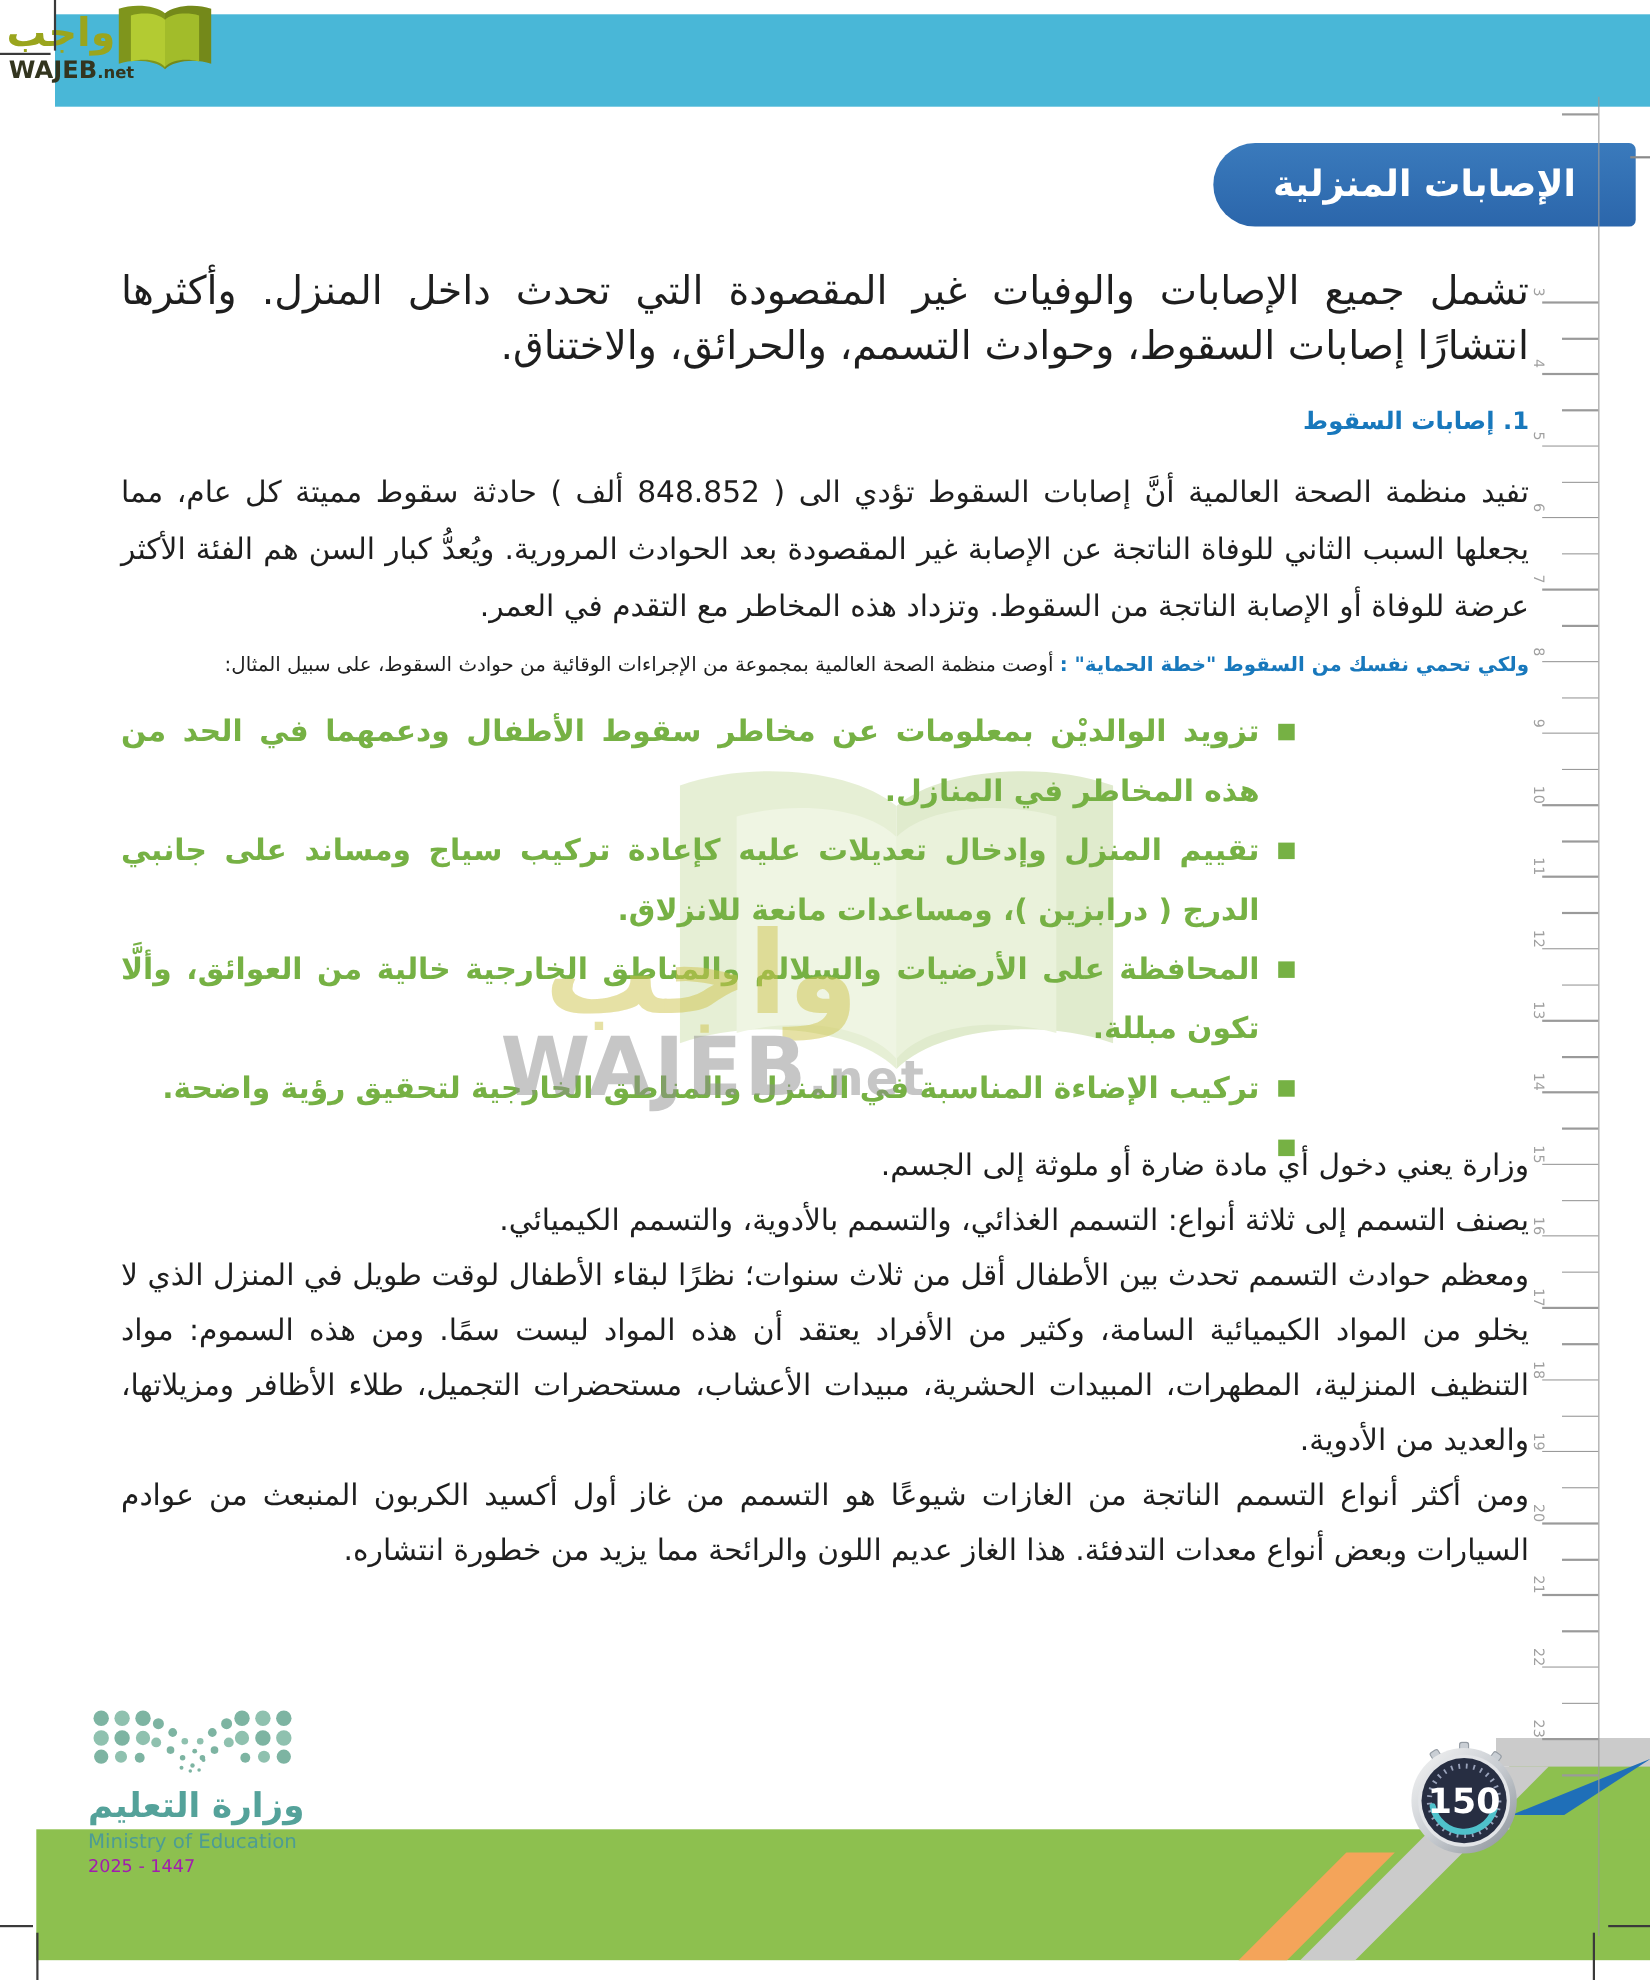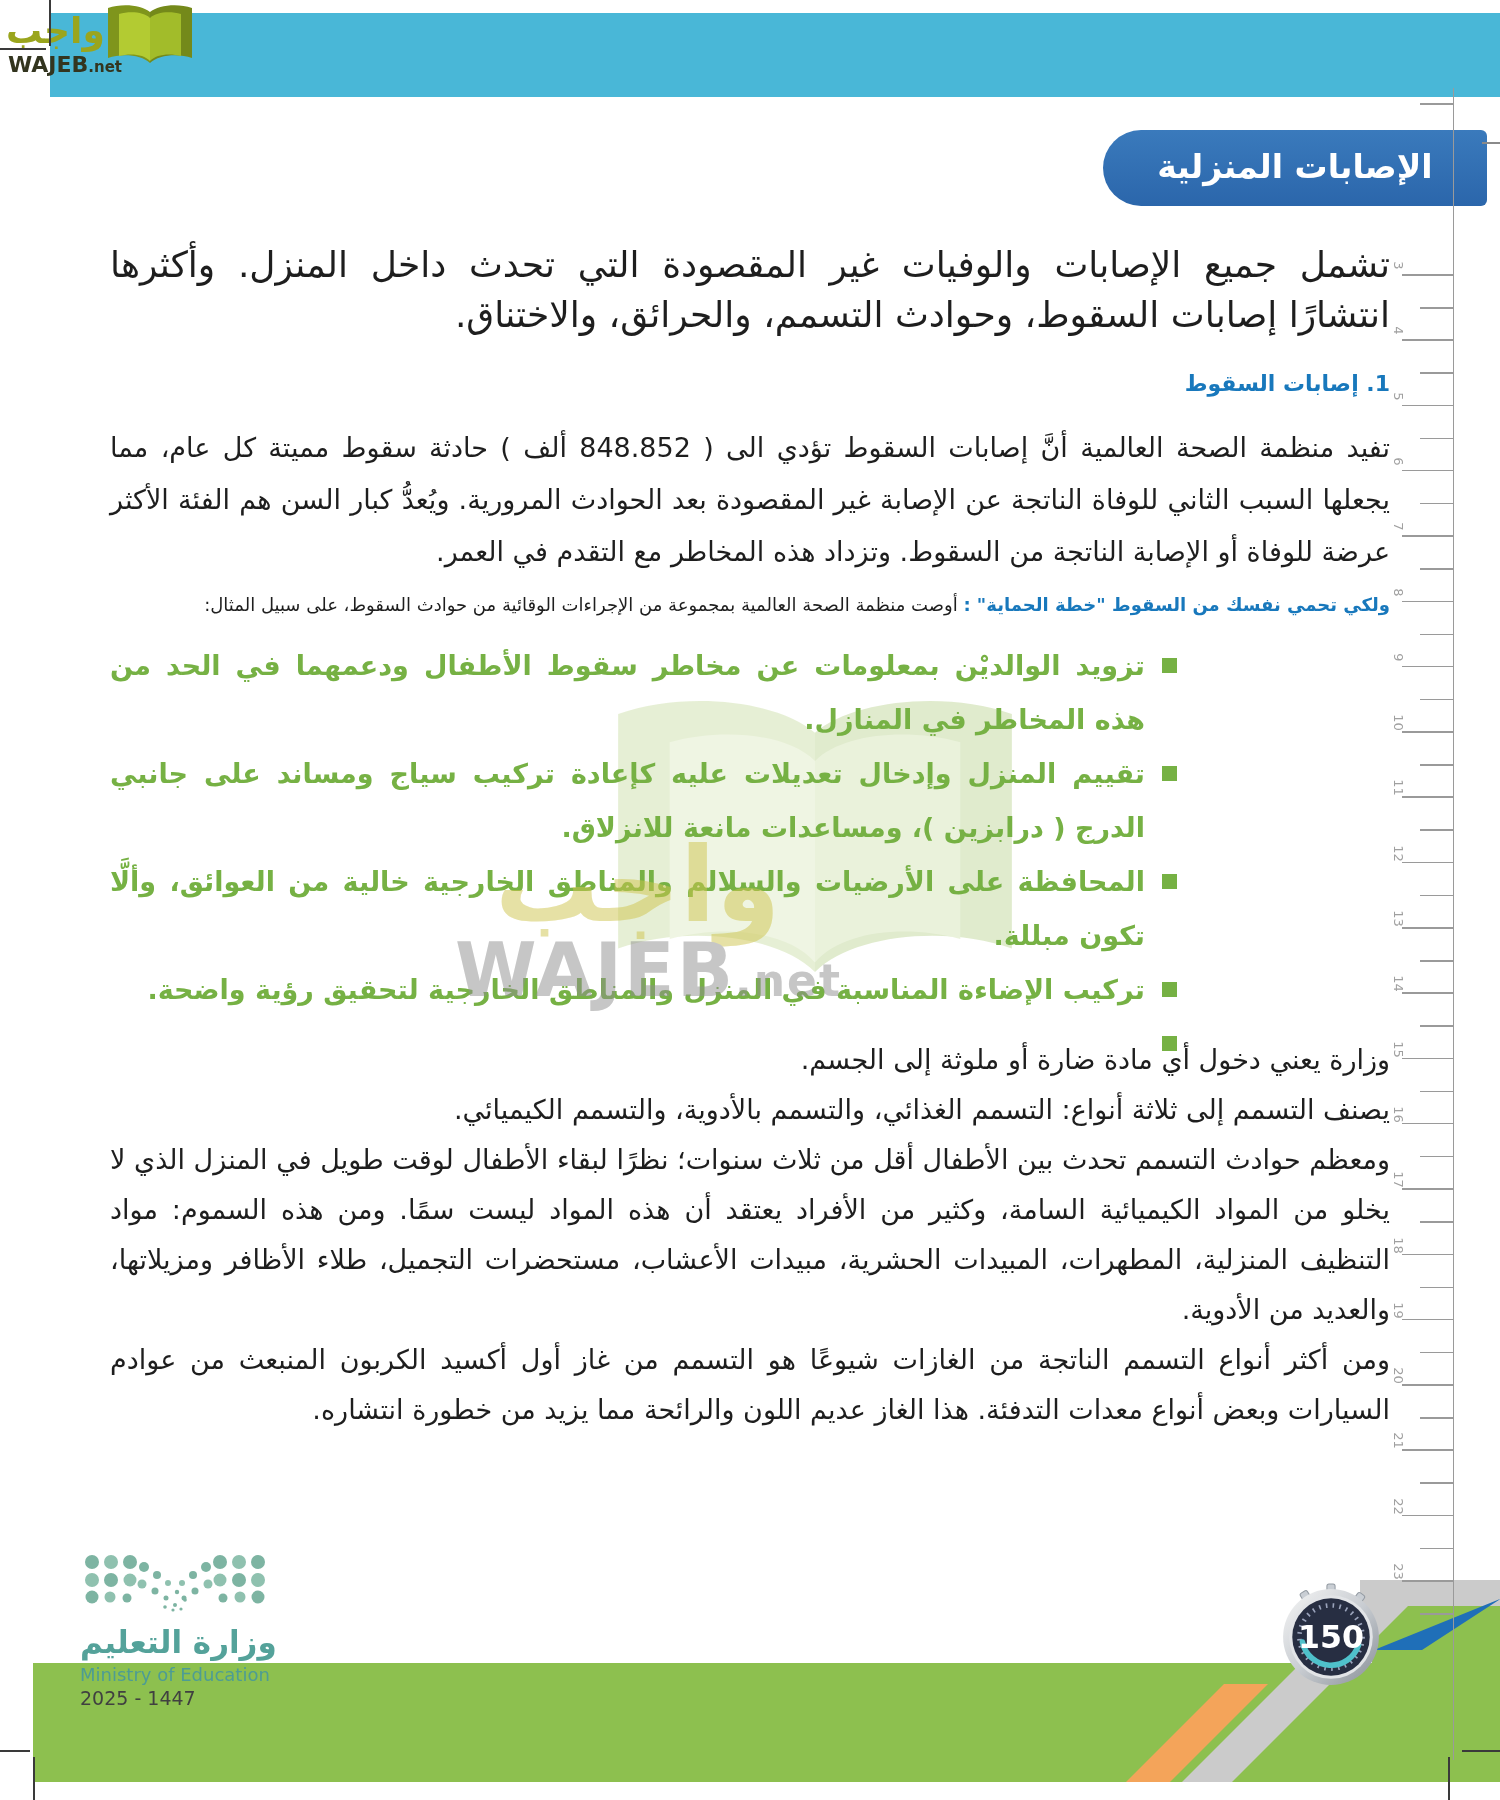--- a/index.html
+++ b/index.html
@@ -48,21 +48,21 @@
   .wm-text{position:absolute;left:455px;top:835px;z-index:4;pointer-events:none;opacity:.5;}
   .wm-text .ar{font-size:104px;font-weight:bold;color:#cfc54d;line-height:100px;margin-left:40px;}
   .wm-text .en{font-size:74px;font-weight:bold;color:#8f8f8f;line-height:70px;letter-spacing:2px;}
   .wm-text .en .tld2{font-size:44px;}
 
   
   .footer-art{position:absolute;left:0;top:1540px;width:1500px;height:260px;z-index:2;}
   .moe{position:absolute;left:80px;top:1552px;width:200px;z-index:4;}
   .moe-ar{font-size:31px;font-weight:bold;color:#54a29a;margin-top:6px;}
   .moe-en{font-size:18px;color:#4d9c94;margin-top:4px;}
-  .moe-yr{font-size:19px;color:#404040;margin-top:2px;}
+  .moe-yr{font-size:16px;color:#a21caf;margin-top:2px;}
   .watch{position:absolute;left:1278px;top:1583px;z-index:6;}
 </style>
 </head>
 <body>
 
 <div class="page">
 
   <div class="topbar"></div>
 
   <div class="wajeb-logo">

